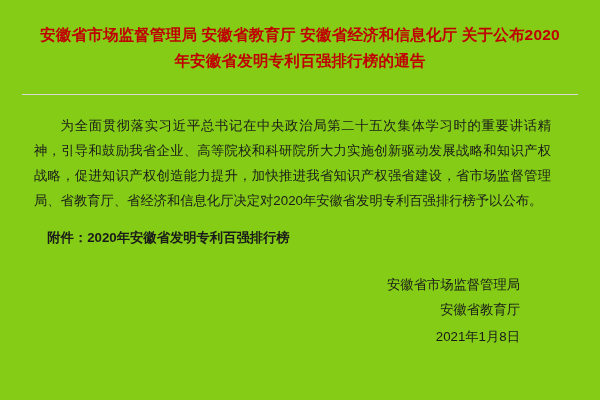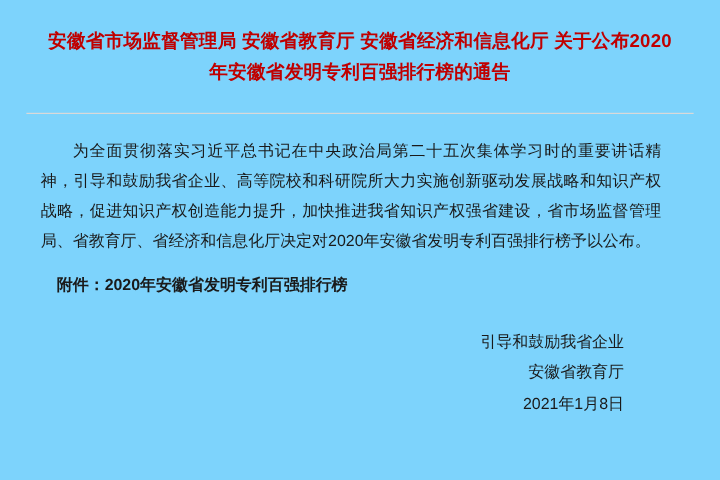--- a/index.html
+++ b/index.html
@@ -11,21 +11,21 @@
     height: 400px;
     background: #ffffff;
     font-family: "Liberation Sans", sans-serif;
     overflow: hidden;
   }
   .page {
     position: relative;
     width: 600px;
     height: 400px;
     box-sizing: border-box;
-    background: #7dd3fc;
+    background: #84cc16;
   }
   .title-block {
     padding: 22px 34px 16px 34px;
     text-align: center;
   }
   .doc-title {
     color: #c00000;
     font-weight: bold;
     font-size: 15.5px;
     line-height: 26px;
@@ -84,19 +84,19 @@
     <div class="doc-title">安徽省市场监督管理局 安徽省教育厅 安徽省经济和信息化厅 关于公布2020年安徽省发明专利百强排行榜的通告</div>
   </div>
 
   <hr class="divider">
 
   <div class="body-block">
     <p class="para">为全面贯彻落实习近平总书记在中央政治局第二十五次集体学习时的重要讲话精神，引导和鼓励我省企业、高等院校和科研院所大力实施创新驱动发展战略和知识产权战略，促进知识产权创造能力提升，加快推进我省知识产权强省建设，省市场监督管理局、省教育厅、省经济和信息化厅决定对2020年安徽省发明专利百强排行榜予以公布。</p>
     <p class="attachment">附件：2020年安徽省发明专利百强排行榜</p>
 
     <div class="signature-block">
-      <span class="sign-line">引导和鼓励我省企业</span>
+      <span class="sign-line">安徽省市场监督管理局</span>
       <span class="sign-line">安徽省教育厅</span>
       <span class="date-line">2021年1月8日</span>
     </div>
   </div>
 
 </div>
 
 </body></html>

